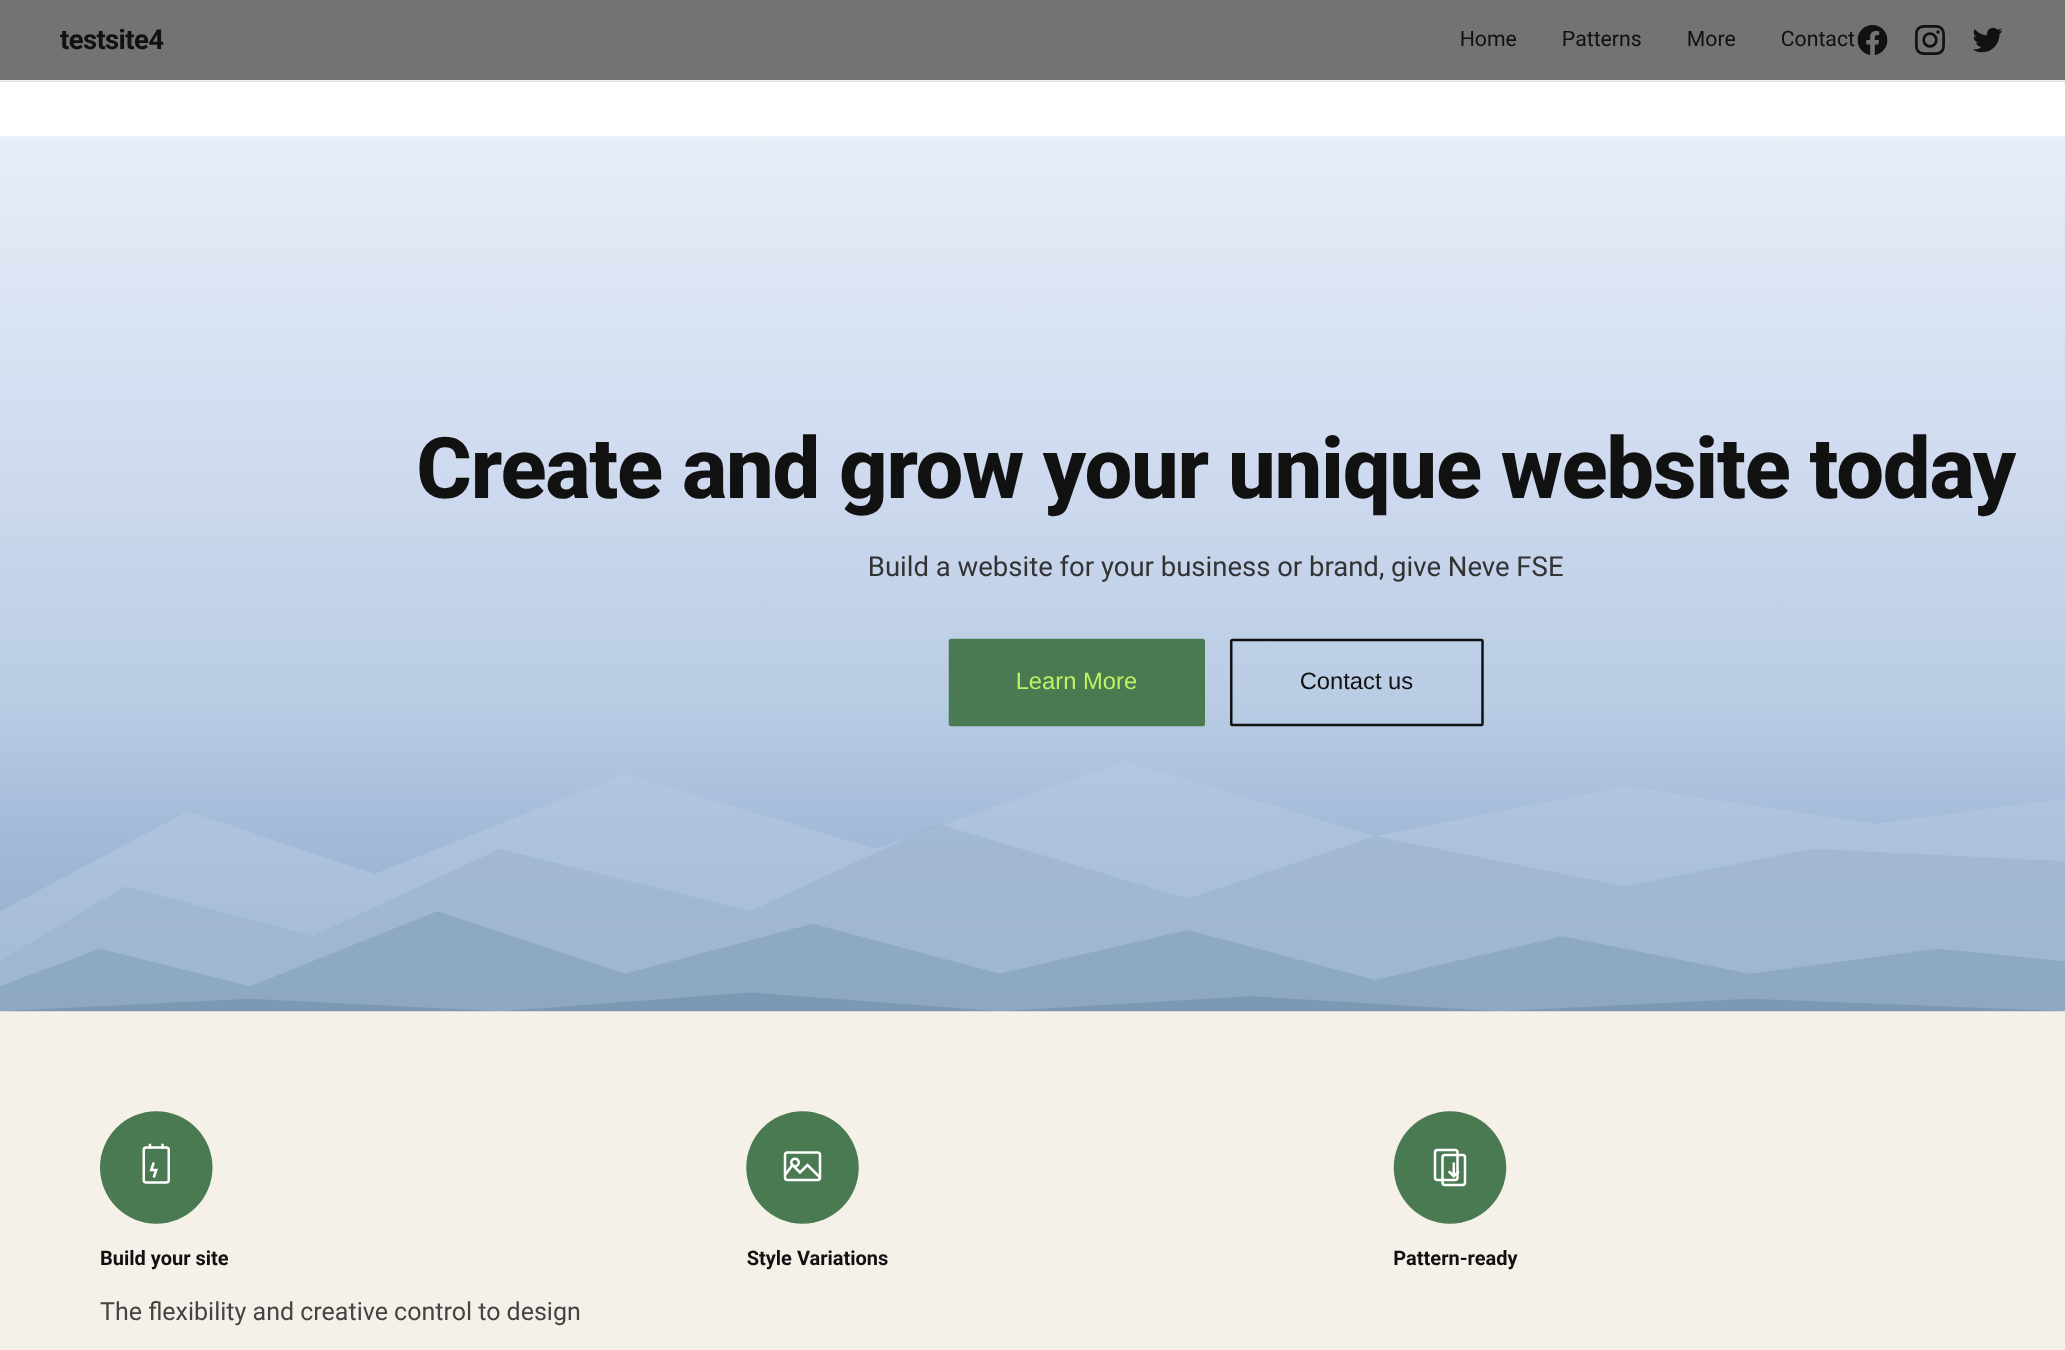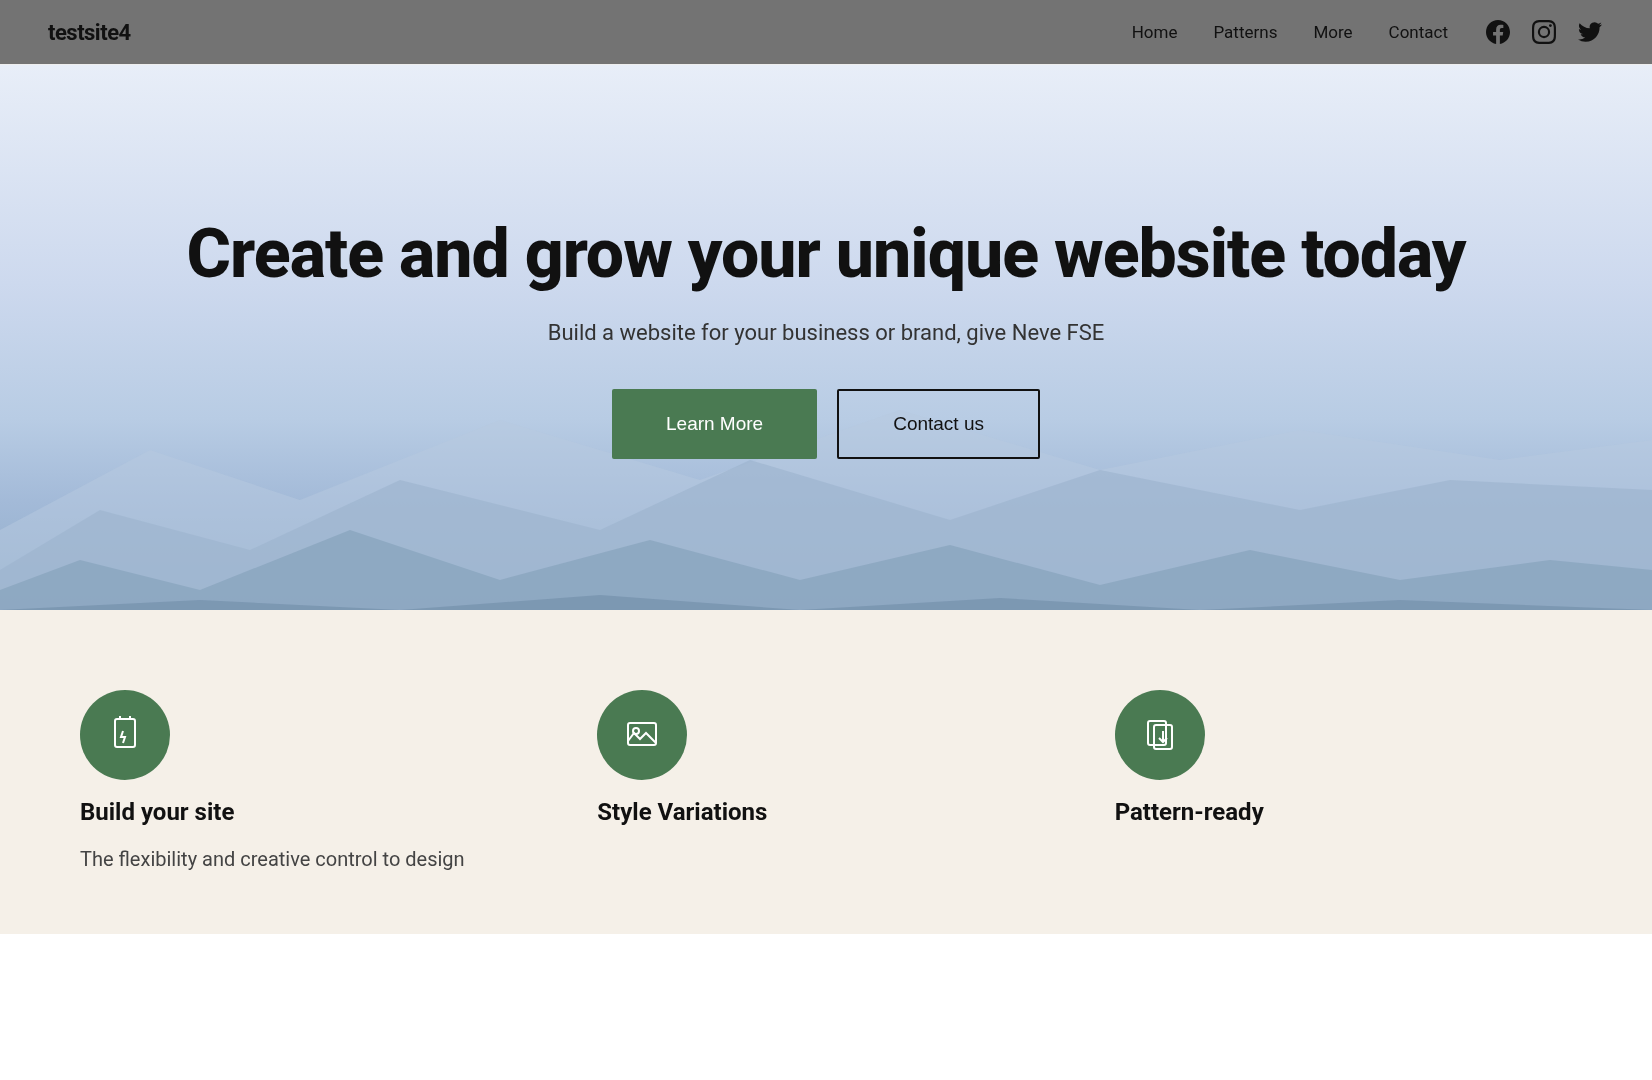--- a/index.html
+++ b/index.html
@@ -18,21 +18,20 @@
     }
     .nav-logo {
       font-size: 22px;
       font-weight: 700;
       color: #111;
       letter-spacing: -0.5px;
     }
     .nav-right {
       display: flex;
       align-items: center;
-      gap: 36px;
     }
     .nav-links {
       display: flex;
       align-items: center;
       gap: 36px;
       list-style: none;
     }
     .nav-links a {
       text-decoration: none;
       color: #111;
@@ -53,27 +52,28 @@
       cursor: pointer;
     }
     .social-icon svg {
       fill: #111;
     }
 
     
     .hero {
       position: relative;
       width: 100%;
-      height: 545px;
+      height: 700px;
       display: flex;
       flex-direction: column;
-      align-items: center;
+      align-items: flex-end;
       justify-content: center;
       overflow: hidden;
       background: linear-gradient(180deg, #e8eef8 0%, #cdd9ee 40%, #b8cce4 65%, #a3bad8 80%, #8facc8 100%);
+      margin-top: 44px;
     }
     .hero-mountains {
       position: absolute;
       bottom: 0;
       left: 0;
       width: 100%;
       height: 280px;
     }
     .hero-content {
       position: relative;
@@ -95,21 +95,21 @@
       margin-bottom: 44px;
       font-weight: 400;
     }
     .hero-buttons {
       display: flex;
       gap: 20px;
       justify-content: center;
     }
     .btn-primary {
       background: #4a7a52;
-      color: #ffffff;
+      color: #bef264;
       border: none;
       padding: 22px 54px;
       font-size: 19px;
       font-weight: 500;
       cursor: pointer;
       border-radius: 2px;
     }
     .btn-outline {
       background: transparent;
       color: #111;
@@ -142,21 +142,21 @@
       display: flex;
       align-items: center;
       justify-content: center;
     }
     .feature-icon-circle svg {
       fill: none;
       stroke: #fff;
       stroke-width: 2;
     }
     .feature-title {
-      font-size: 24px;
+      font-size: 16px;
       font-weight: 700;
       color: #111;
     }
     .feature-desc {
       font-size: 20px;
       color: #444;
       line-height: 1.5;
     }
   </style>
 </head>

